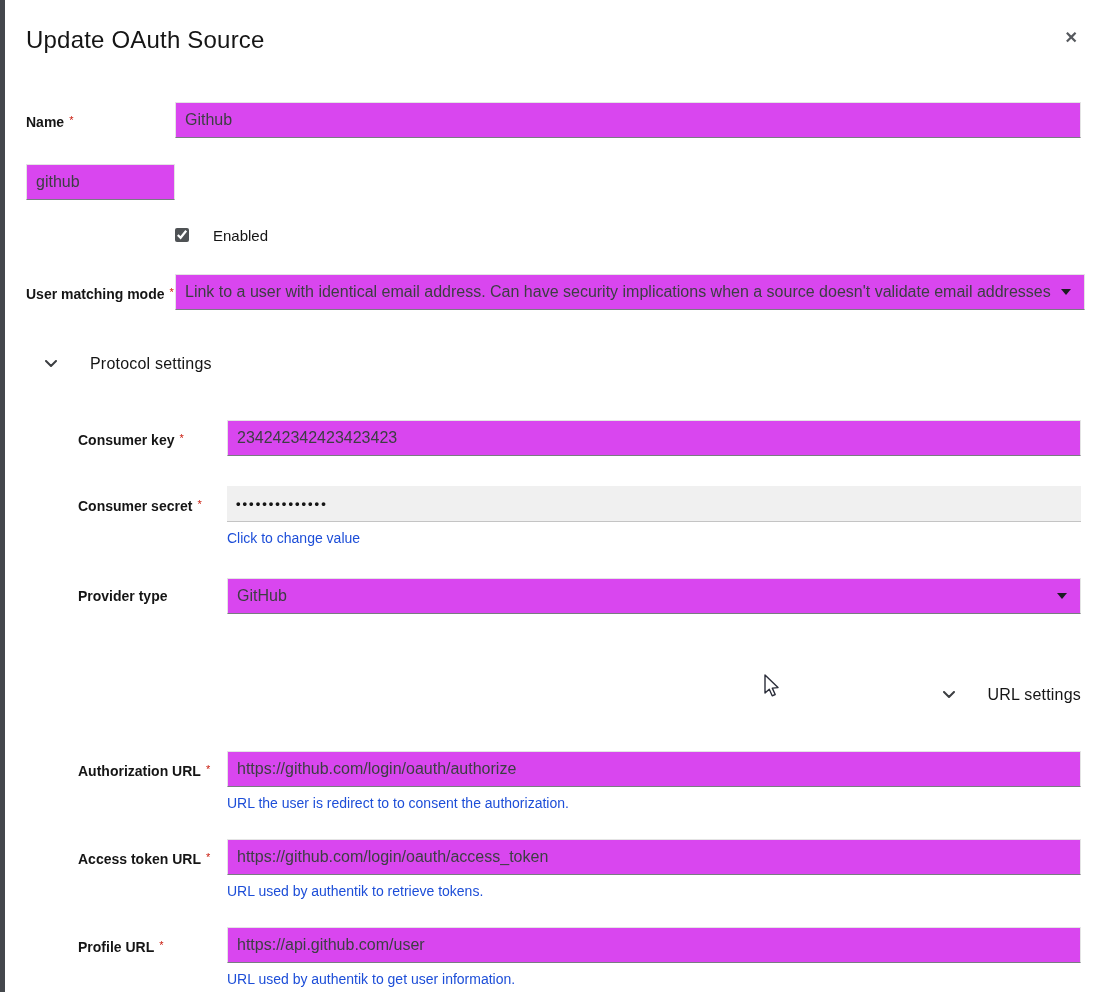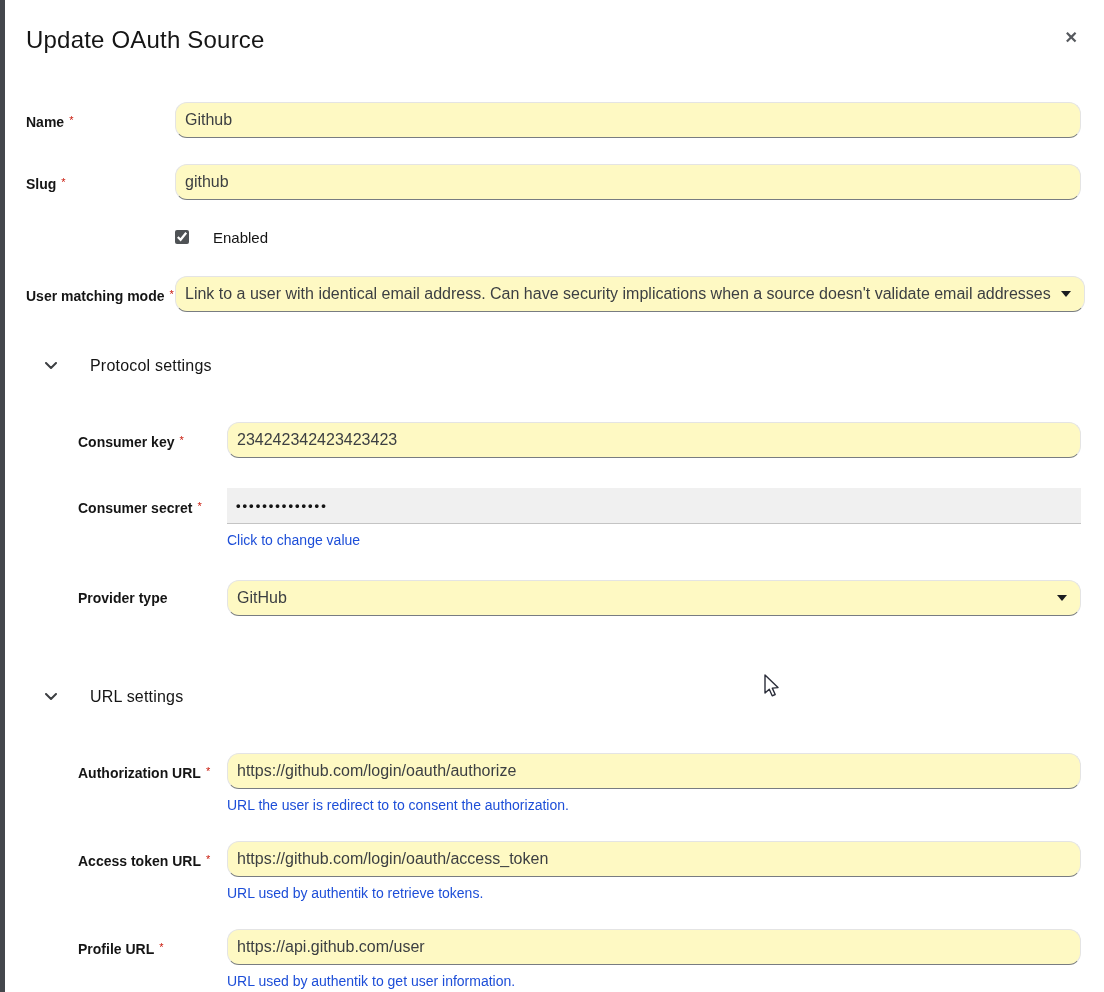--- a/index.html
+++ b/index.html
@@ -55,28 +55,28 @@
   .req {
     color: #c9190b;
     font-size: 11px;
     vertical-align: 3px;
     margin-left: 5px;
     font-weight: 400;
   }
   .text-input, .select {
     width: 100%;
     height: 36px;
-    background: #fef9c3;
+    background: #d946ef;
     border: 1px solid #e4e4e4;
     border-bottom: 1px solid #787c81;
     font-family: "Liberation Sans", sans-serif;
     font-size: 16px;
     color: #3c3f42;
     padding: 0 9px;
-    border-radius: 12px;
+    border-radius: 0;
     outline: none;
   }
   .select {
     display: flex;
     align-items: center;
     justify-content: space-between;
     cursor: pointer;
     gap: 10px;
   }
   .select-text {
@@ -145,21 +145,21 @@
     color: #151515;
     letter-spacing: 0.2px;
   }
   .section-body { margin-left: 52px; }
   .mt24 { margin-top: 24px; }
   .mt28 { margin-top: 28px; }
   .mt29 { margin-top: 29px; }
   .mt32 { margin-top: 32px; }
   .mt43 { margin-top: 43px; }
   .mt47 { margin-top: 47px; }
-  .mt72 { margin-top: 72px; }
+  .mt72 { margin-top: 72px; justify-content: flex-end; }
   .cursor {
     position: absolute;
     left: 763px; top: 674px;
     pointer-events: none;
     z-index: 50;
   }
 </style>
 </head>
 <body>
 
@@ -175,21 +175,20 @@
   <div class="form">
 
     <div class="row">
       <label class="lbl"><span>Name</span><span class="req">*</span></label>
       <div>
         <input class="text-input" type="text" value="Github" style="">
       </div>
     </div>
 
     <div class="row mt24">
-      <label class="lbl"><span>Slug</span><span class="req">*</span></label>
       <div>
         <input class="text-input" type="text" value="github" style="">
       </div>
     </div>
 
     <div class="checkbox-row">
       <input type="checkbox" checked="checked" style="">
       <span class="checkbox-label">Enabled</span>
     </div>
 

